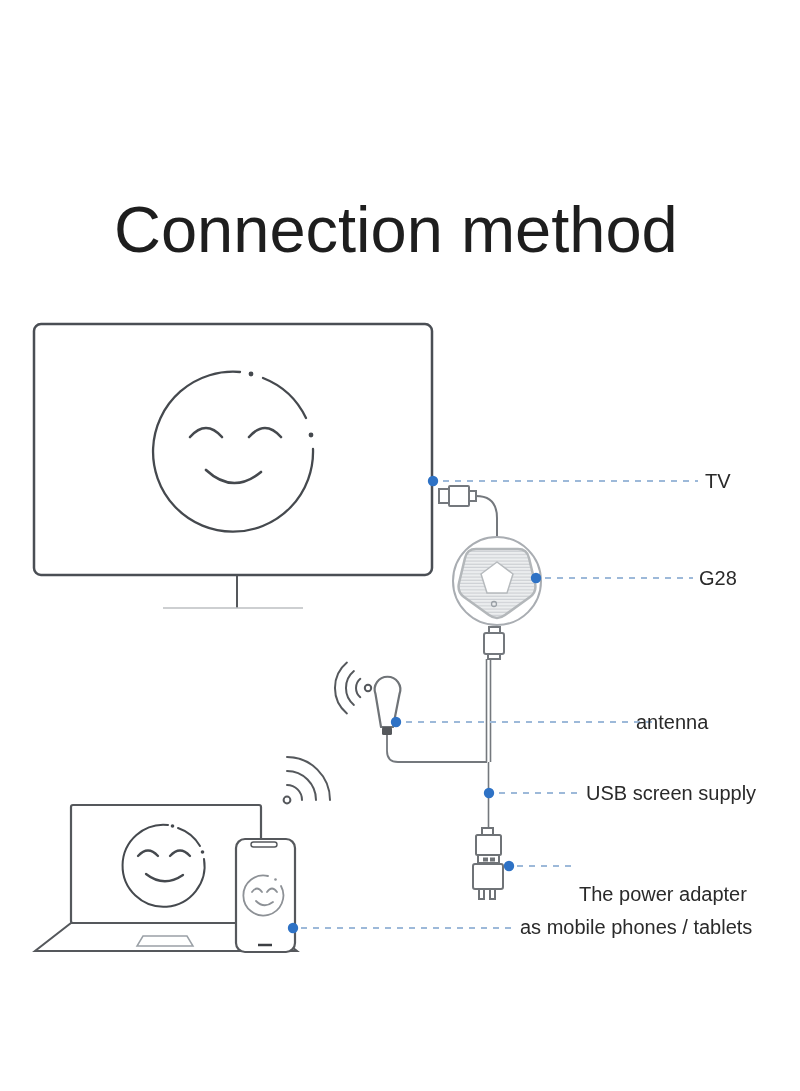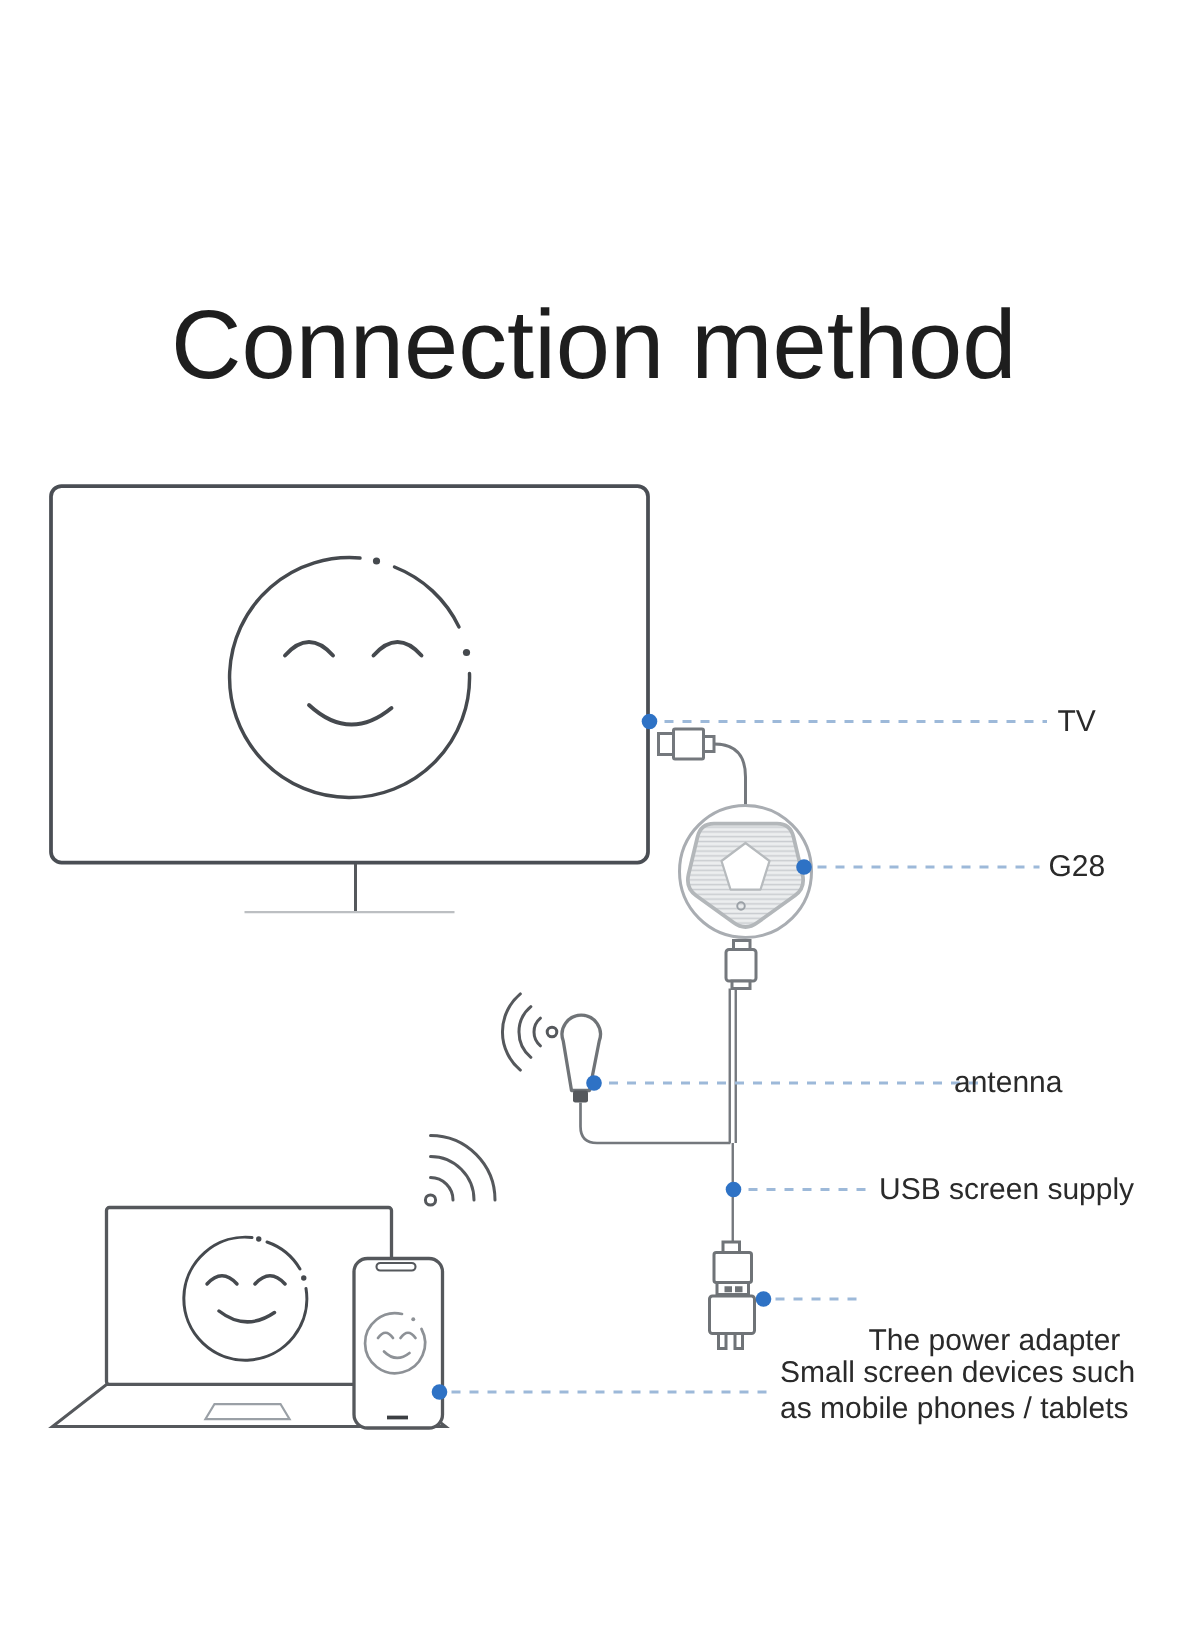--- a/index.html
+++ b/index.html
@@ -153,17 +153,16 @@
   </svg>
 
   <div class="title">Connection method</div>
 
   <div class="lbl tv">TV</div>
   <div class="lbl g28">G28</div>
   <div class="lbl antenna">antenna</div>
   <div class="lbl usb">USB screen supply</div>
   <div class="lbl adapter">The power adapter</div>
   <div class="lbl smallscreens">
-    <div>Small screen devices such</div>
     <div>as mobile phones / tablets</div>
   </div>
 
 </div>
 
 </body></html>

